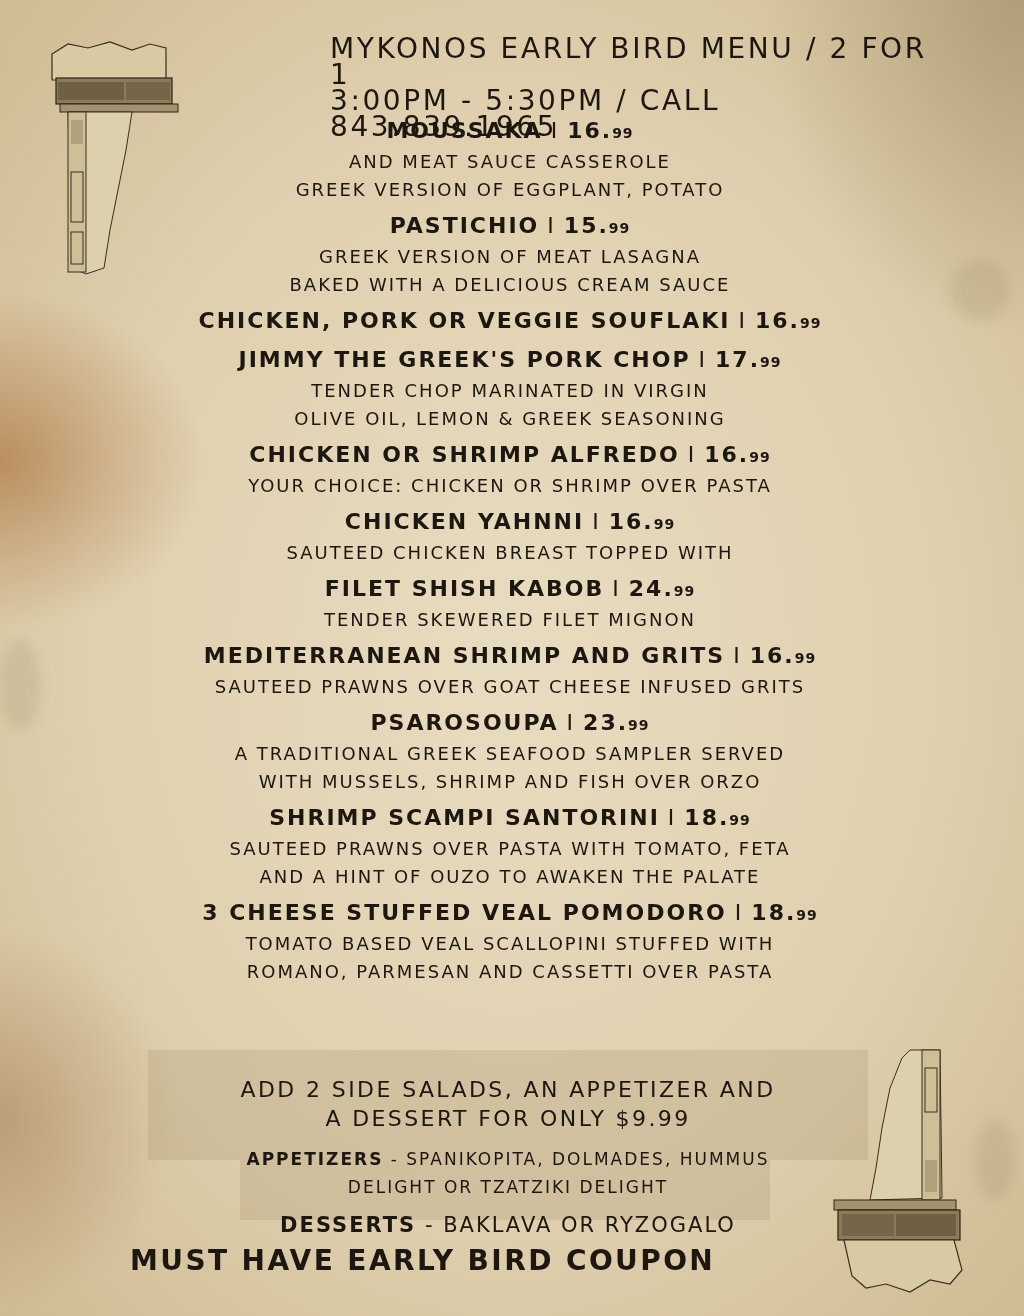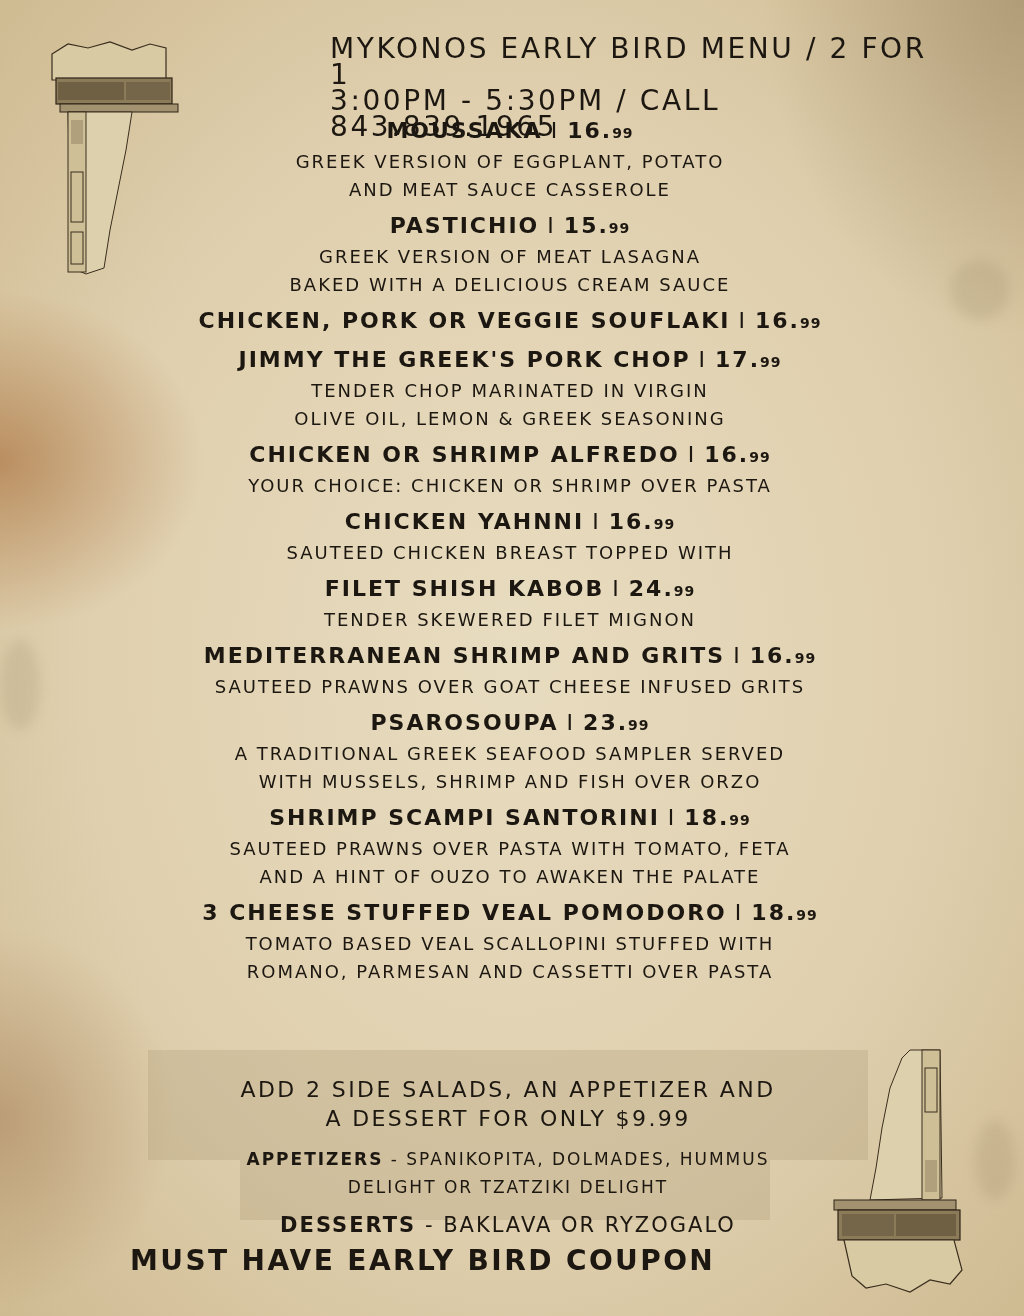--- a/index.html
+++ b/index.html
@@ -91,22 +91,22 @@
 </svg>
 
 <div class="header">
   <div>MYKONOS EARLY BIRD MENU / 2 FOR 1</div>
   <div>3:00PM - 5:30PM / CALL 843.839.1965</div>
 </div>
 
 <div class="menu" id="menu-list">
     <div class="item">
       <div class="item-title"><span>MOUSSAKA</span><span class="sep">I</span><span>16.</span><span class="cents">99</span></div>
+      <div class="item-desc">AND MEAT SAUCE CASSEROLE</div>
       <div class="item-desc">GREEK VERSION OF EGGPLANT, POTATO</div>
-      <div class="item-desc">AND MEAT SAUCE CASSEROLE</div>
     </div>
     <div class="item">
       <div class="item-title"><span>PASTICHIO</span><span class="sep">I</span><span>15.</span><span class="cents">99</span></div>
       <div class="item-desc">GREEK VERSION OF MEAT LASAGNA</div>
       <div class="item-desc">BAKED WITH A DELICIOUS CREAM SAUCE</div>
     </div>
     <div class="item">
       <div class="item-title"><span>CHICKEN, PORK OR VEGGIE SOUFLAKI</span><span class="sep">I</span><span>16.</span><span class="cents">99</span></div>
     </div>
     <div class="item">

